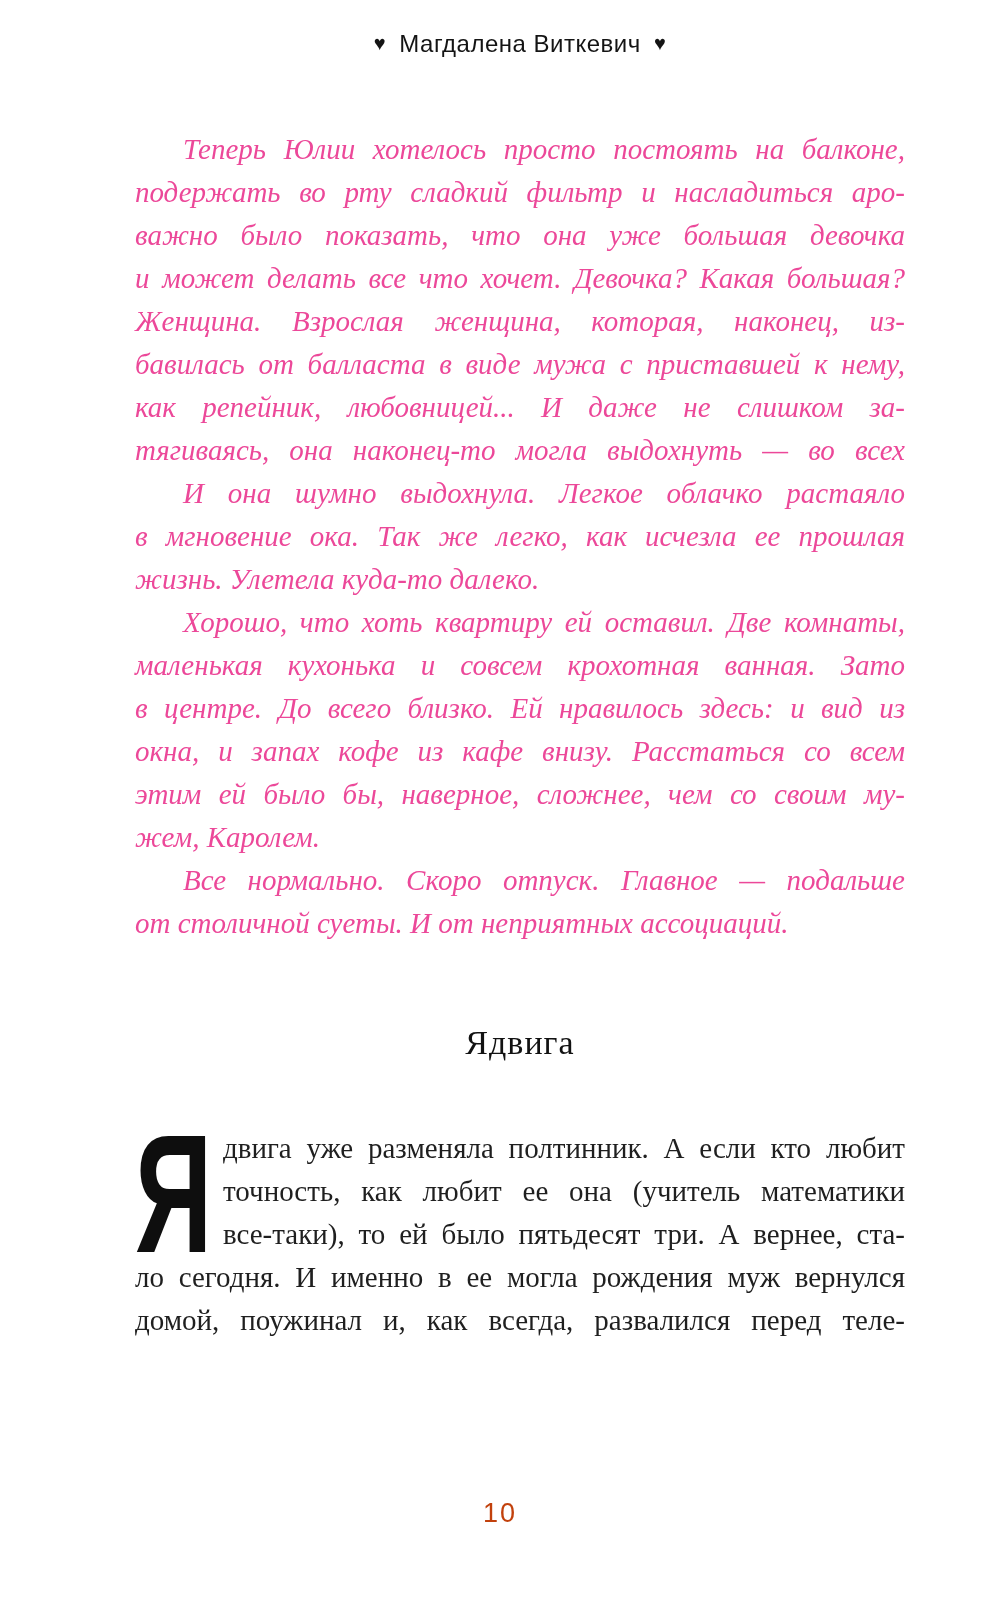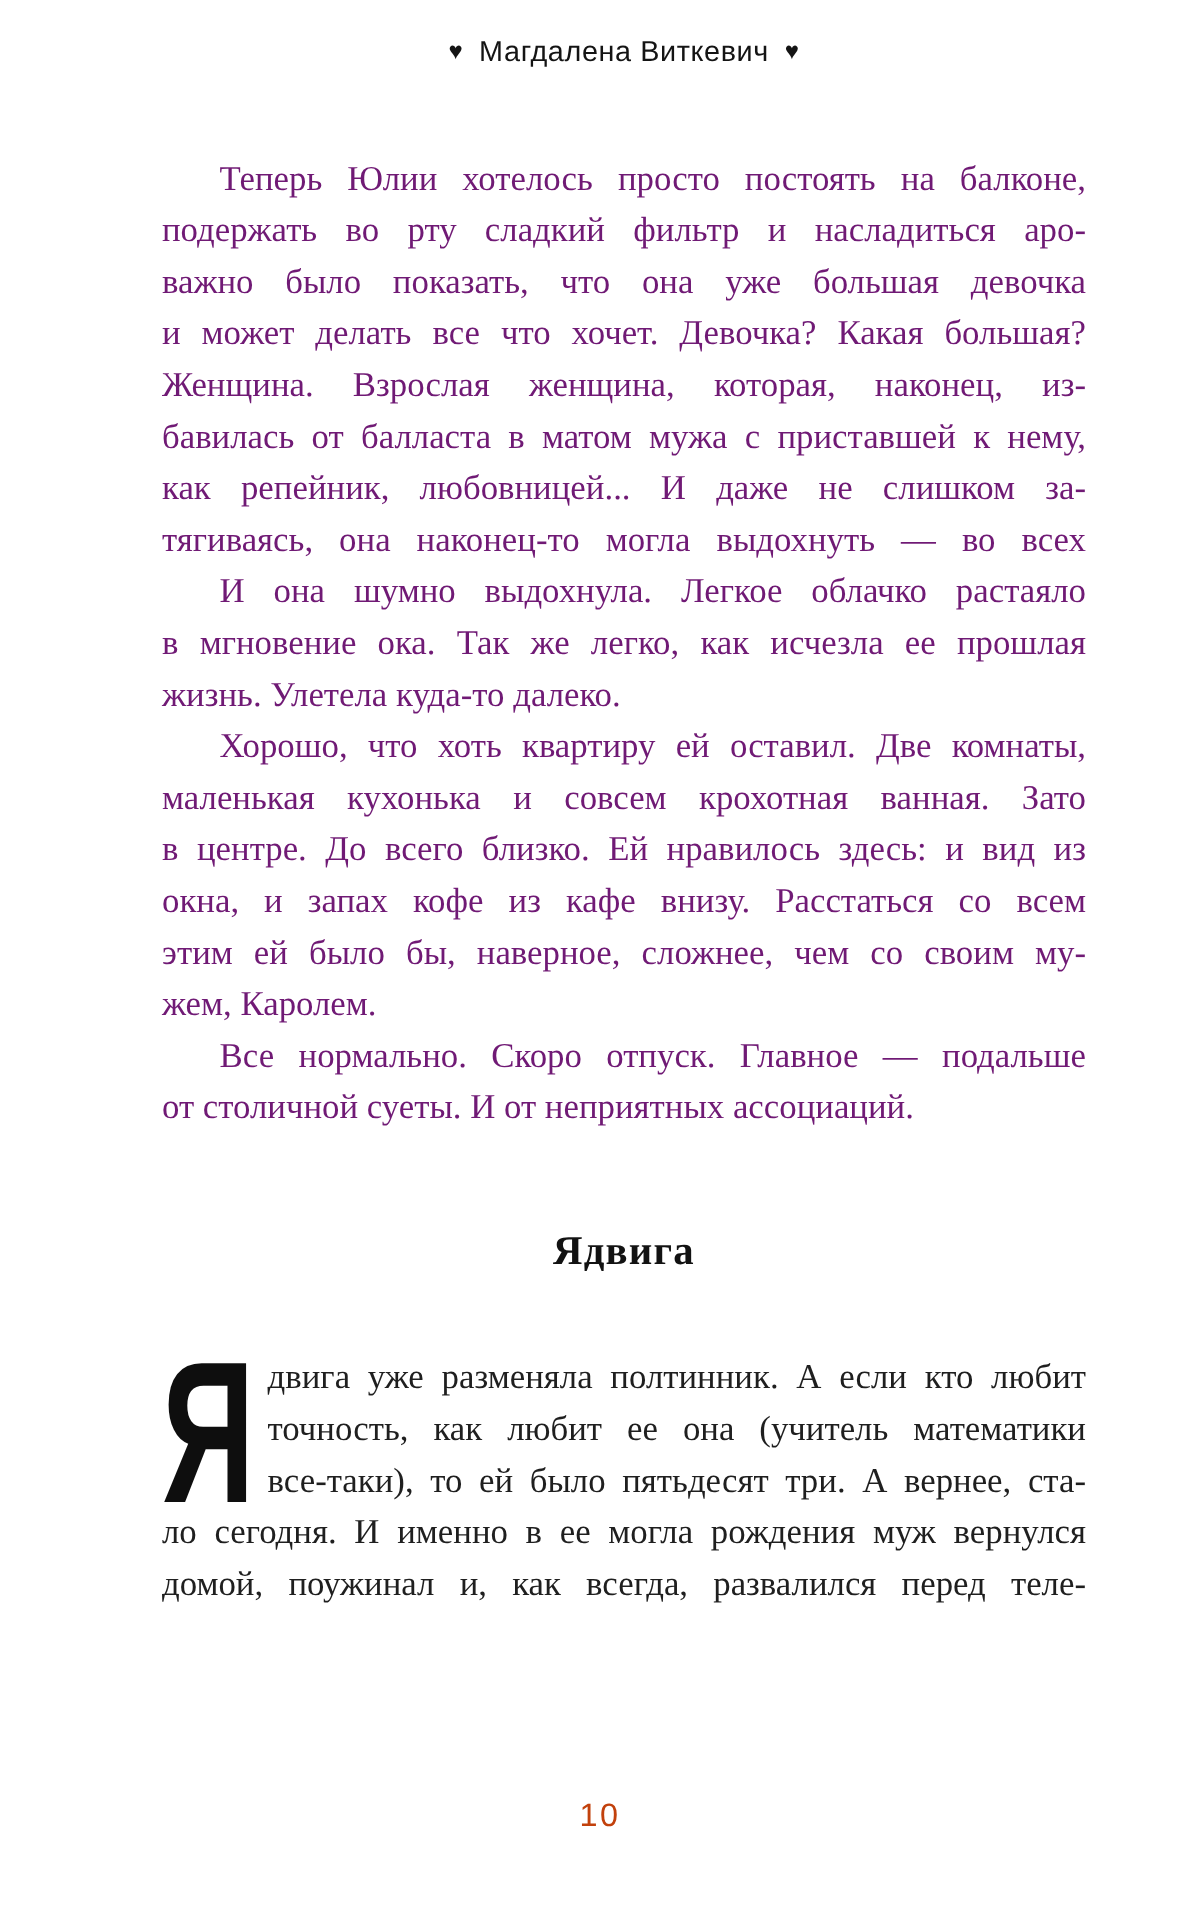--- a/index.html
+++ b/index.html
@@ -33,38 +33,39 @@
   .running-head .heart {
     font-size: 20px;
     position: relative;
     top: -2px;
     padding: 0 6px;
   }
   .body-text {
     margin-top: 70px;
     font-size: 29px;
     line-height: 43px;
-    color: #701a75;
+    color: #ec4899;
+    font-style: italic;
   }
   .line {
     text-align: justify;
     text-align-last: justify;
   }
   .line.first {
     text-indent: 48px;
   }
   .line.last {
     text-align-last: left;
   }
   .chapter-heading {
     margin-top: 76px;
     margin-bottom: 0;
     text-align: center;
     font-family: "Liberation Serif", serif;
-    font-weight: bold;
+    font-weight: normal;
     font-size: 34px;
     line-height: 44px;
     letter-spacing: 1px;
     color: #121212;
   }
   .section-lines {
     position: relative;
     margin-top: 62px;
     font-size: 29px;
     line-height: 43px;
@@ -109,21 +110,21 @@
   </div>
 
   <div class="body-text">
 
     <div class="para">
       <div class="line first">Теперь Юлии хотелось просто постоять на балконе,</div>
       <div class="line">подержать во рту сладкий фильтр и насладиться аро-</div>
       <div class="line">важно было показать, что она уже большая девочка</div>
       <div class="line">и может делать все что хочет. Девочка? Какая большая?</div>
       <div class="line">Женщина. Взрослая женщина, которая, наконец, из-</div>
-      <div class="line">бавилась от балласта в матом мужа с приставшей к нему,</div>
+      <div class="line">бавилась от балласта в виде мужа с приставшей к нему,</div>
       <div class="line">как репейник, любовницей... И даже не слишком за-</div>
       <div class="line">тягиваясь, она наконец-то могла выдохнуть — во всех</div>
     </div>
 
     <div class="para">
       <div class="line first">И она шумно выдохнула. Легкое облачко растаяло</div>
       <div class="line">в мгновение ока. Так же легко, как исчезла ее прошлая</div>
       <div class="line last">жизнь. Улетела куда-то далеко.</div>
     </div>
 

